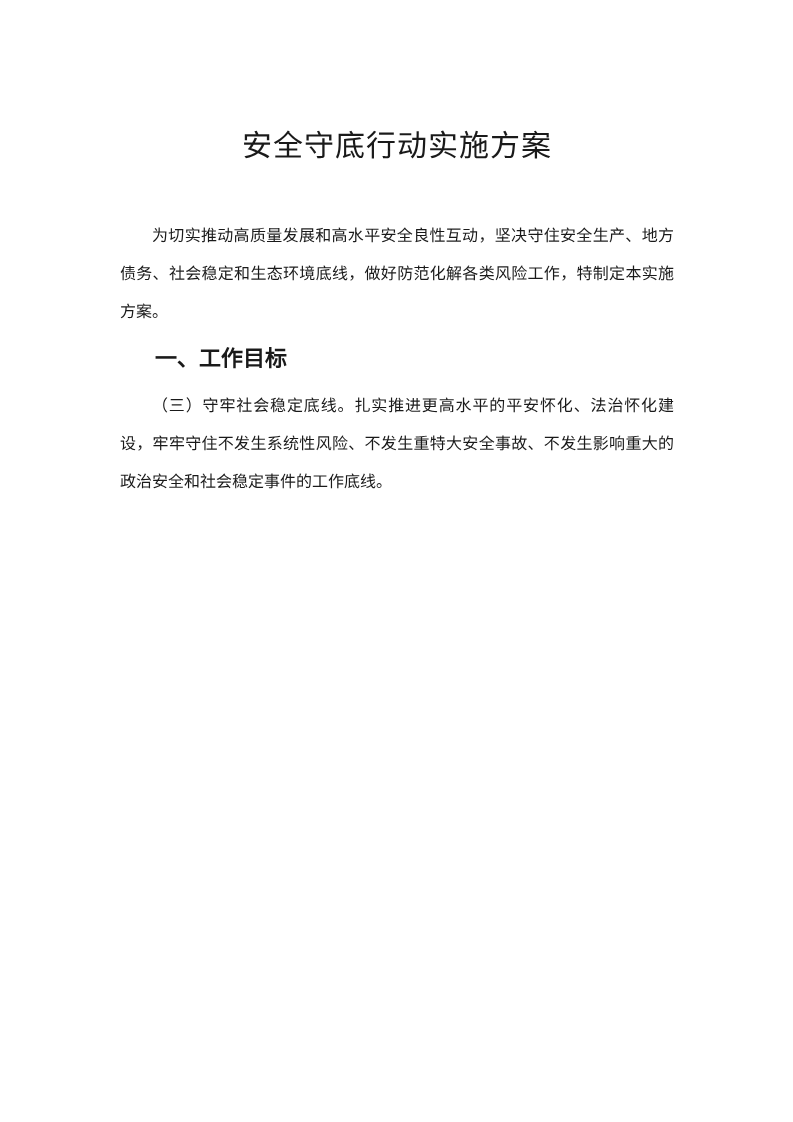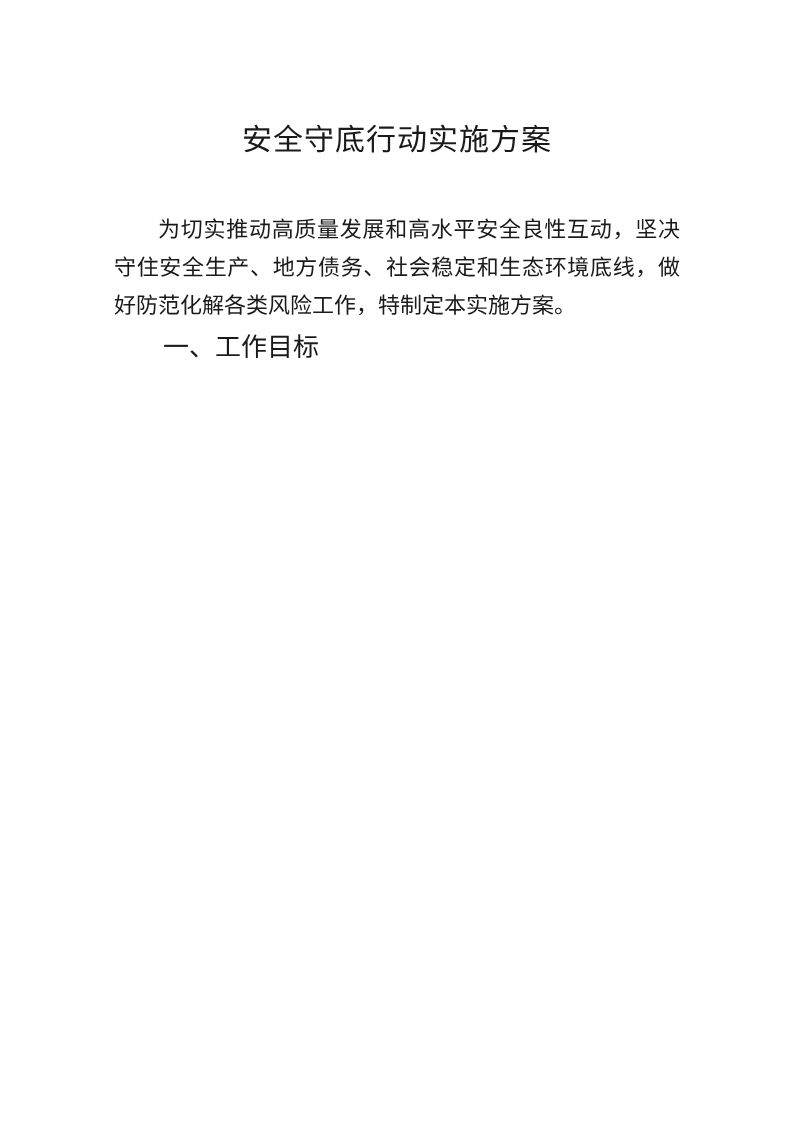--- a/index.html
+++ b/index.html
@@ -12,59 +12,60 @@
     width: 793px;
     height: 1122px;
     background: #ffffff;
     overflow: hidden;
     font-family: "Liberation Sans", sans-serif;
     color: #1a1a1a;
   }
   .content {
     position: absolute;
     left: 111px;
-    top: 116px;
+    top: 122px;
     width: 572px;
   }
   .doc-title {
     font-size: 30px;
     font-weight: 500;
     line-height: 48px;
     text-align: center;
     margin: 0 0 47px 0;
     letter-spacing: 1px;
   }
   .body-paragraph {
-    font-size: 22px;
+    font-size: 16px;
     line-height: 38px;
-    margin: 3px;
+    margin: 9px;
     text-indent: 2em;
     text-align: justify;
     text-justify: inter-ideograph;
     word-break: break-all;
     overflow-wrap: break-word;
   }
   .section-heading {
-    font-size: 26px;
+    font-size: 22px;
     line-height: 38px;
     margin: 0;
     text-indent: 2em;
-    font-weight: normal;
+    font-weight: bold;
   }
 </style>
 </head>
 <body>
 
 <div class="page">
   <div class="content">
 
     <h1 class="doc-title">安全守底行动实施方案</h1>
 
     <p class="body-paragraph">为切实推动高质量发展和高水平安全良性互动，坚决守住安全生产、地方债务、社会稳定和生态环境底线，做好防范化解各类风险工作，特制定本实施方案。</p>
 
     <p class="section-heading">一、工作目标</p>
 
 
 
+    <p class="body-paragraph">（三）守牢社会稳定底线。扎实推进更高水平的平安怀化、法治怀化建设，牢牢守住不发生系统性风险、不发生重特大安全事故、不发生影响重大的政治安全和社会稳定事件的工作底线。</p>
 
 
   </div>
 </div>
 
 </body></html>

